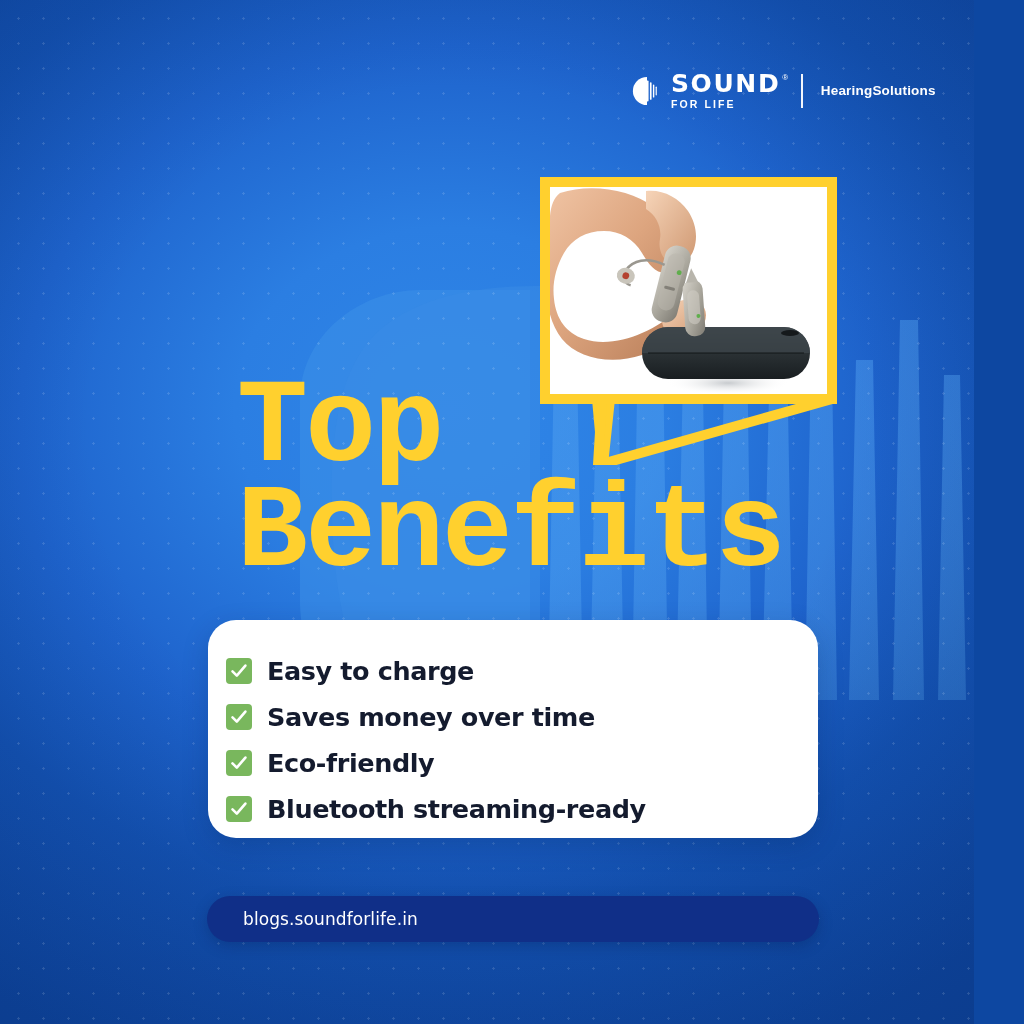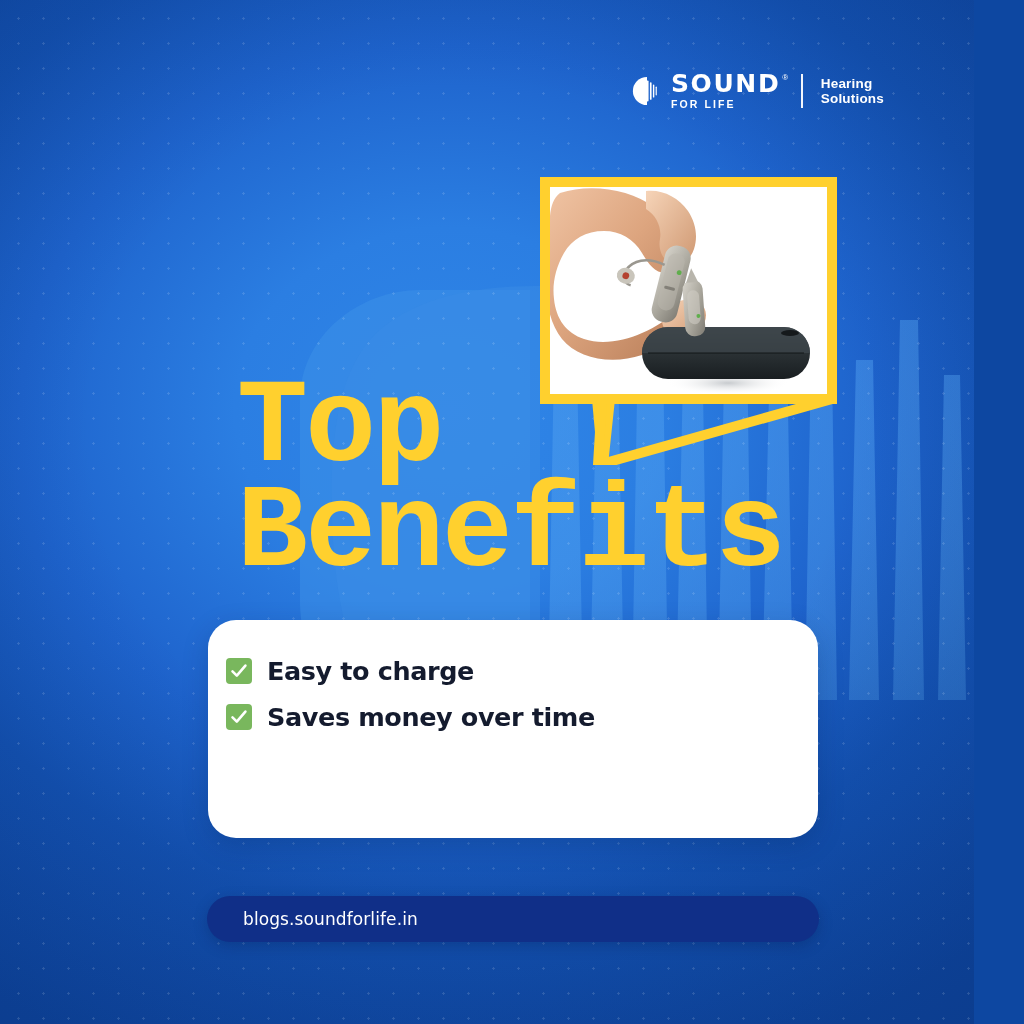--- a/index.html
+++ b/index.html
@@ -55,21 +55,21 @@
     font-size:25px; font-weight:700; letter-spacing:1.6px;
     font-family:"DejaVu Sans", sans-serif;
     line-height:.95;
   }
   .logo-reg { font-size:8px; line-height:1; margin-top:2px; margin-left:2px; }
   .logo-forlife {
     font-size:10.5px; font-weight:700; letter-spacing:2.1px;
     text-align:left; margin-top:3px;
   }
   .logo-divider { width:1.6px; height:34px; background:#ffffff; opacity:.95; margin:0 9px 0 4px; }
-  .logo-hs { display:flex; flex-direction:column; line-height:1.12; }
+  .logo-hs { display:flex; flex-direction:row; line-height:1.12; }
   .logo-hs span { font-size:13.5px; font-weight:700; letter-spacing:.2px; }
 
   
   .bubble {
     position:absolute; left:540px; top:177px;
     width:297px; height:288px;
   }
   .bubble svg { position:absolute; left:0; top:0; }
   .photo-clip {
     position:absolute; left:10px; top:10px;
@@ -298,20 +298,36 @@
 
     <div class="benefit">
       <span class="tick">
         <svg width="18" height="18" viewBox="0 0 18 18" xmlns="http://www.w3.org/2000/svg">
           <path d="M2.5 9.4 L6.8 13.6 L15.4 3.6" fill="none" stroke="#ffffff" stroke-width="2.6" stroke-linecap="round" stroke-linejoin="round"></path>
         </svg>
       </span>
       <span class="benefit-label">Saves money over time</span>
     </div>
 
-
+    <div class="benefit">
+      <span class="tick">
+        <svg width="18" height="18" viewBox="0 0 18 18" xmlns="http://www.w3.org/2000/svg">
+          <path d="M2.5 9.4 L6.8 13.6 L15.4 3.6" fill="none" stroke="#ffffff" stroke-width="2.6" stroke-linecap="round" stroke-linejoin="round"></path>
+        </svg>
+      </span>
+      <span class="benefit-label">Eco-friendly</span>
+    </div>
+
+    <div class="benefit">
+      <span class="tick">
+        <svg width="18" height="18" viewBox="0 0 18 18" xmlns="http://www.w3.org/2000/svg">
+          <path d="M2.5 9.4 L6.8 13.6 L15.4 3.6" fill="none" stroke="#ffffff" stroke-width="2.6" stroke-linecap="round" stroke-linejoin="round"></path>
+        </svg>
+      </span>
+      <span class="benefit-label">Bluetooth streaming-ready</span>
+    </div>
   </div>
 
   <div class="urlbar">
     <span class="url-text">blogs.soundforlife.in</span>
   </div>
 
 </div>
 
 </body></html>

